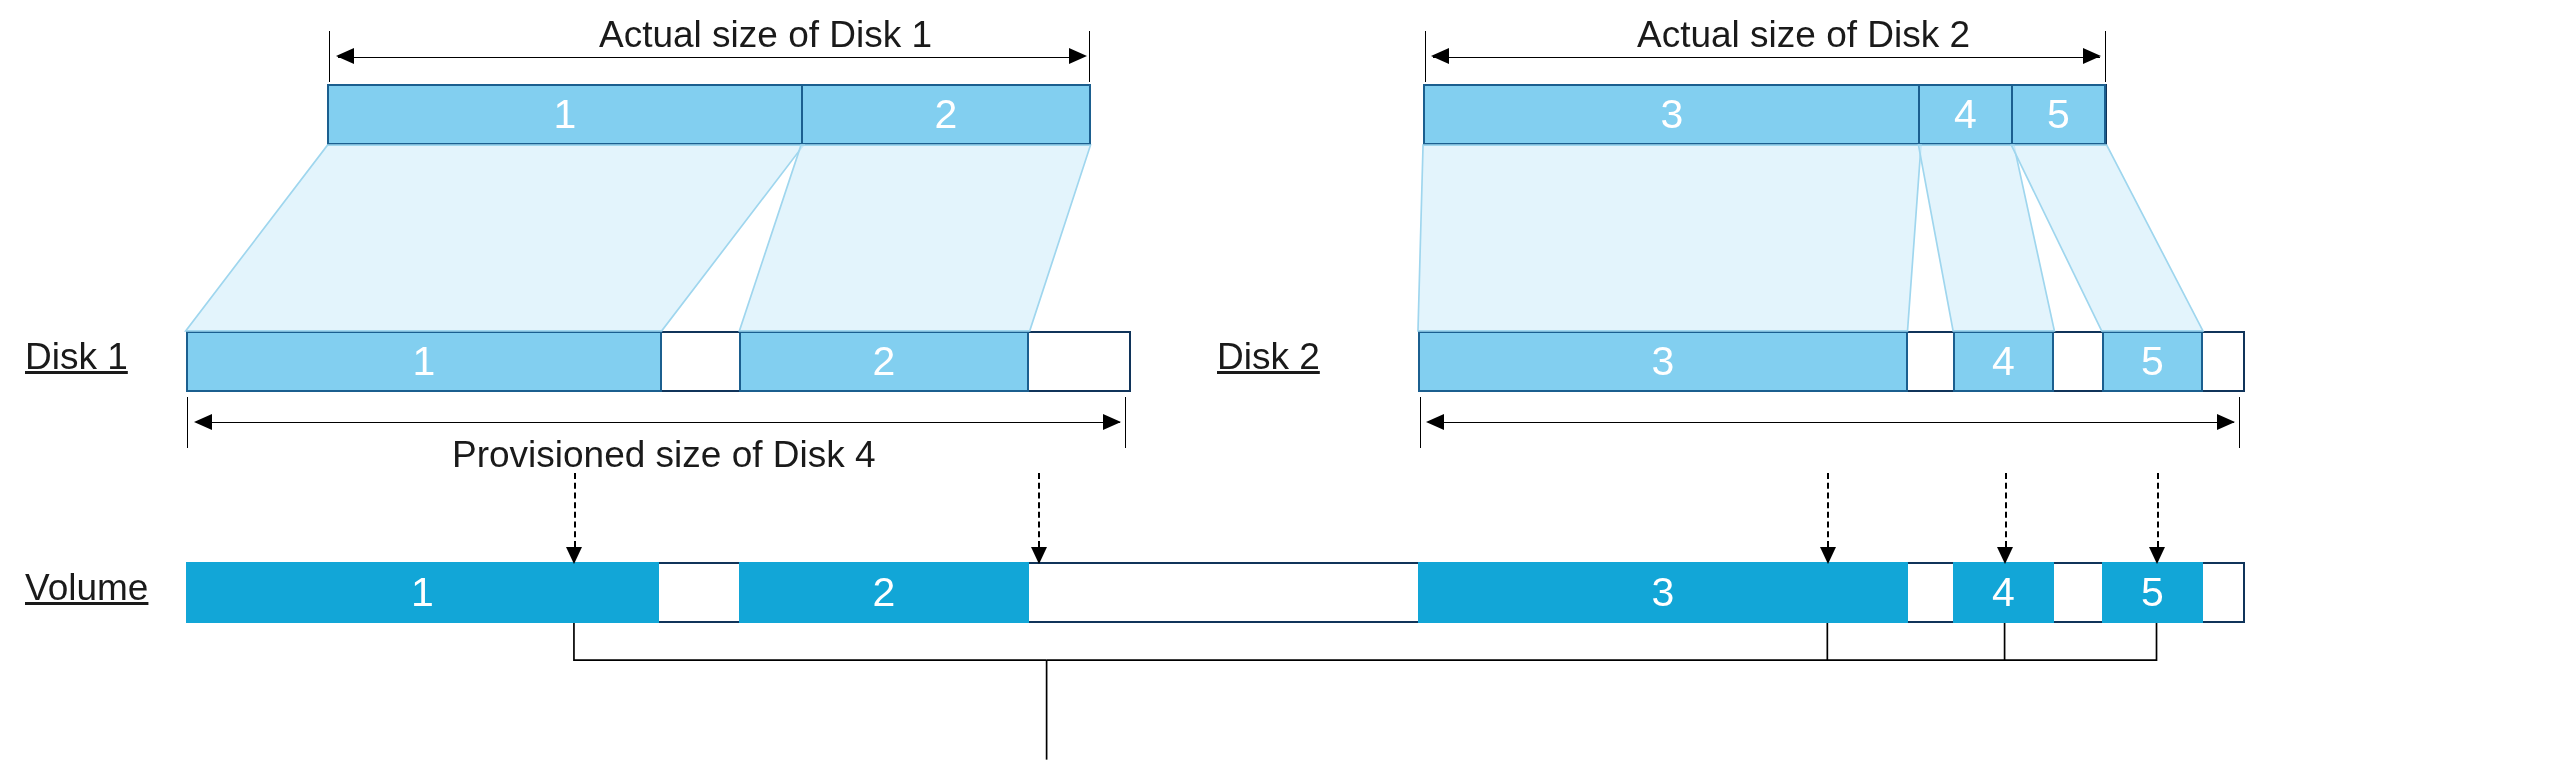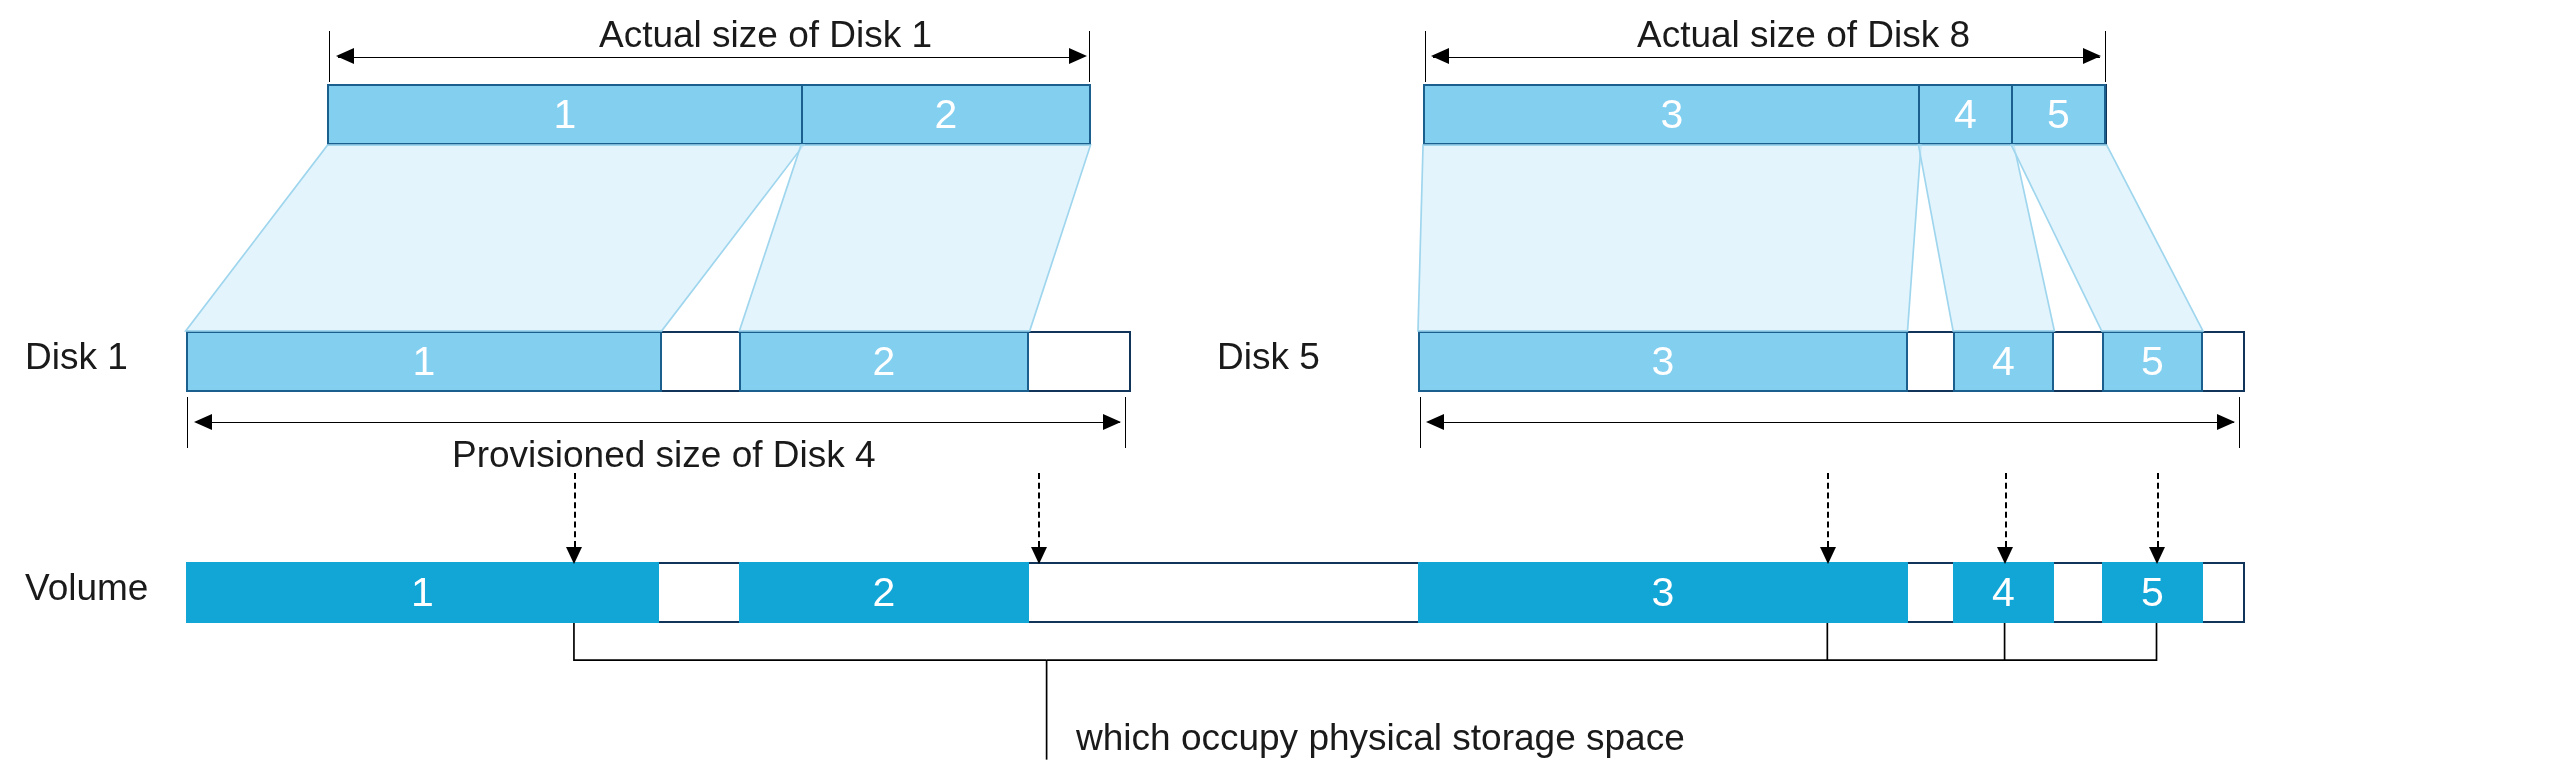--- a/index.html
+++ b/index.html
@@ -41,20 +41,21 @@
   }
   .seg-label {
     font-size: 41px;
     font-weight: 400;
   }
   .dim-label {
     font-size: 37px;
   }
   .row-label {
     font-size: 37px;
+    text-decoration: underline;
   }
   .caption {
     font-size: 37px;
   }
   
   .dim-line {
     position: absolute;
     height: 0;
     border-top: 1.7px solid #000;
   }
@@ -113,41 +114,41 @@
   <div class="vtick" style="left:1089px; top:31px; height:51px;"></div>
 
   <div class="bar-outline" style="left:327px; top:84px; width:763px; height:61px;"></div>
   <div class="segment seg-light" style="left:327px; top:84px; width:476px; height:61px;">
     <span class="seg-label">1</span>
   </div>
   <div class="segment seg-light" style="left:801px; top:84px; width:290px; height:61px;">
     <span class="seg-label">2</span>
   </div>
 
-  <div class="text dim-label" style="left:1637px; top:13.5px;">Actual size of Disk 8</div>
+  <div class="text dim-label" style="left:1637px; top:13.5px;">Actual size of Disk 2</div>
 
   <div class="vtick" style="left:1425px; top:31px; height:51px;"></div>
   <div class="dim-line" style="left:1433px; top:57px; width:667px;"></div>
   <div class="arrow-left" style="left:1431px; top:48px;"></div>
   <div class="arrow-right" style="left:2083px; top:48px;"></div>
   <div class="vtick" style="left:2105px; top:31px; height:51px;"></div>
 
   <div class="bar-outline" style="left:1423px; top:84px; width:684px; height:61px;"></div>
   <div class="segment seg-light" style="left:1423px; top:84px; width:498px; height:61px;">
     <span class="seg-label">3</span>
   </div>
   <div class="segment seg-light" style="left:1918px; top:84px; width:95px; height:61px;">
     <span class="seg-label">4</span>
   </div>
   <div class="segment seg-light" style="left:2011px; top:84px; width:95px; height:61px;">
     <span class="seg-label">5</span>
   </div>
 
   <div class="text row-label" style="left:25px;  top:336px;">Disk 1</div>
-  <div class="text row-label" style="left:1217px; top:336px;">Disk 5</div>
+  <div class="text row-label" style="left:1217px; top:336px;">Disk 2</div>
 
   <div class="bar-outline" style="left:186px; top:331px; width:945px; height:61px;"></div>
   <div class="segment seg-light" style="left:186px; top:331px; width:476px; height:61px;">
     <span class="seg-label">1</span>
   </div>
   <div class="segment seg-light" style="left:739px; top:331px; width:290px; height:61px;">
     <span class="seg-label">2</span>
   </div>
 
   <div class="vtick" style="left:187px;  top:397px; height:51px;"></div>
@@ -202,21 +203,20 @@
 
   <div class="vdashed" style="left:1827px; top:473px; height:74px;"></div>
   <div class="varrow-down" style="left:1820px; top:547px;"></div>
 
   <div class="vdashed" style="left:2005px; top:473px; height:74px;"></div>
   <div class="varrow-down" style="left:1997px; top:547px;"></div>
 
   <div class="vdashed" style="left:2157px; top:473px; height:74px;"></div>
   <div class="varrow-down" style="left:2149px; top:547px;"></div>
 
-  <div class="text caption" style="left:1076px; top:717px;">which occupy physical storage space</div>
 
   <svg class="connectors" viewBox="0 0 3052 917" width="2576" height="774">
 
     <defs></defs>
     <g fill="#d7effb" fill-opacity="0.7" stroke="#9fd6ee" stroke-width="2">
 
       <polygon points="388,172 952,172 784,392 220,392"></polygon>
 
       <polygon points="949,172 1292,172 1220,392 876,392"></polygon>
 

